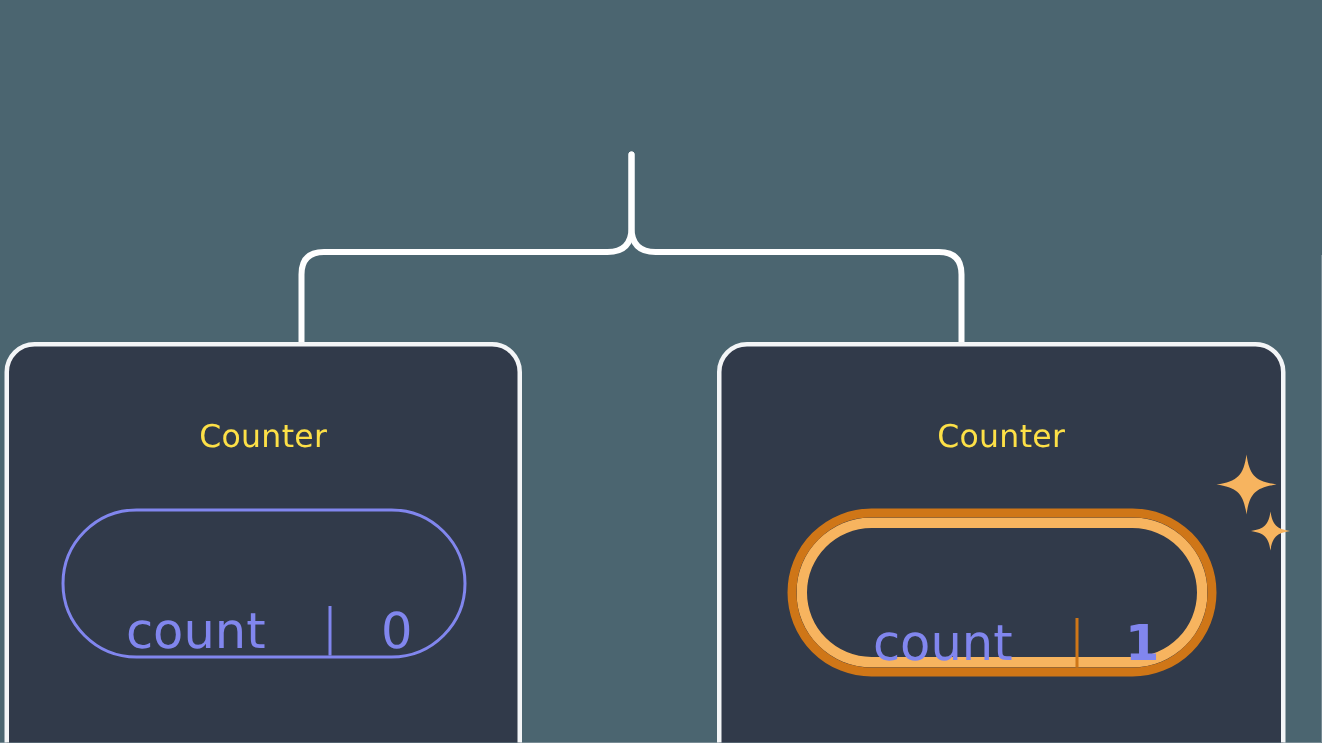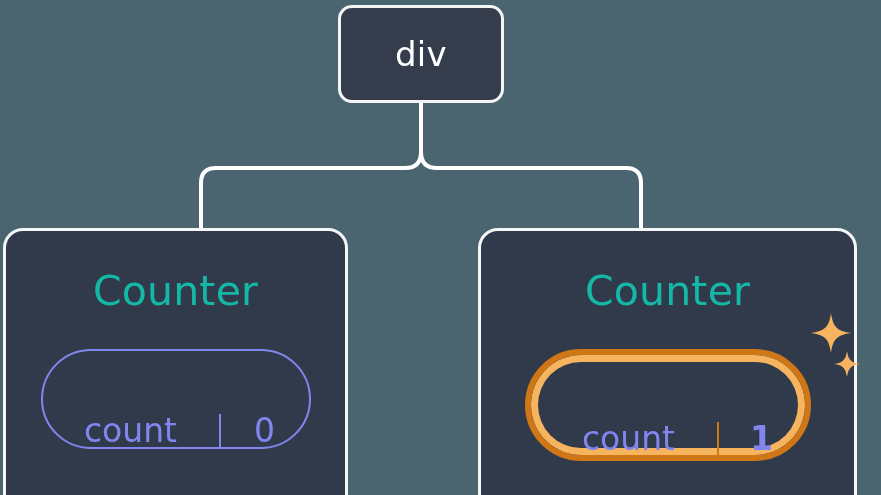--- a/index.html
+++ b/index.html
@@ -65,26 +65,26 @@
     border-radius: 20px;
     display: flex;
     flex-direction: column;
     align-items: center;
     overflow: visible;
   }
   .card-left  { left: 3px;   width: 345px; }
   .card-right { left: 478px; width: 379px; }
 
   .card-title {
-    color: #14b8a6;
-    font-size: 41px;
+    color: #fde047;
+    font-size: 21px;
     font-weight: 400;
     letter-spacing: 0.2px;
     line-height: 1;
-    margin-top: 40px;
+    margin-top: 50px;
   }
 
   
   .pill-wrap {
     position: relative;
     margin-top: 37px;
     display: flex;
     align-items: center;
     justify-content: center;
   }
@@ -156,23 +156,20 @@
              Q 201 168 201 183
              L 201 228" fill="none" stroke="#ffffff" stroke-width="4" stroke-linecap="round" stroke-linejoin="round"></path>
     <path d="M 421 103
              L 421 152
              Q 421 168 437 168
              L 626 168
              Q 641 168 641 183
              L 641 228" fill="none" stroke="#ffffff" stroke-width="4" stroke-linecap="round" stroke-linejoin="round"></path>
   </svg>
 
-  <div class="node-root">
-    <span class="node-root-label">div</span>
-  </div>
 
   <div class="card card-left">
     <div class="card-title">Counter</div>
 
     <div class="pill-wrap">
       <div class="pill pill-plain">
         <div class="pill-key">count</div>
         <div class="pill-val">0</div>
       </div>
     </div>

